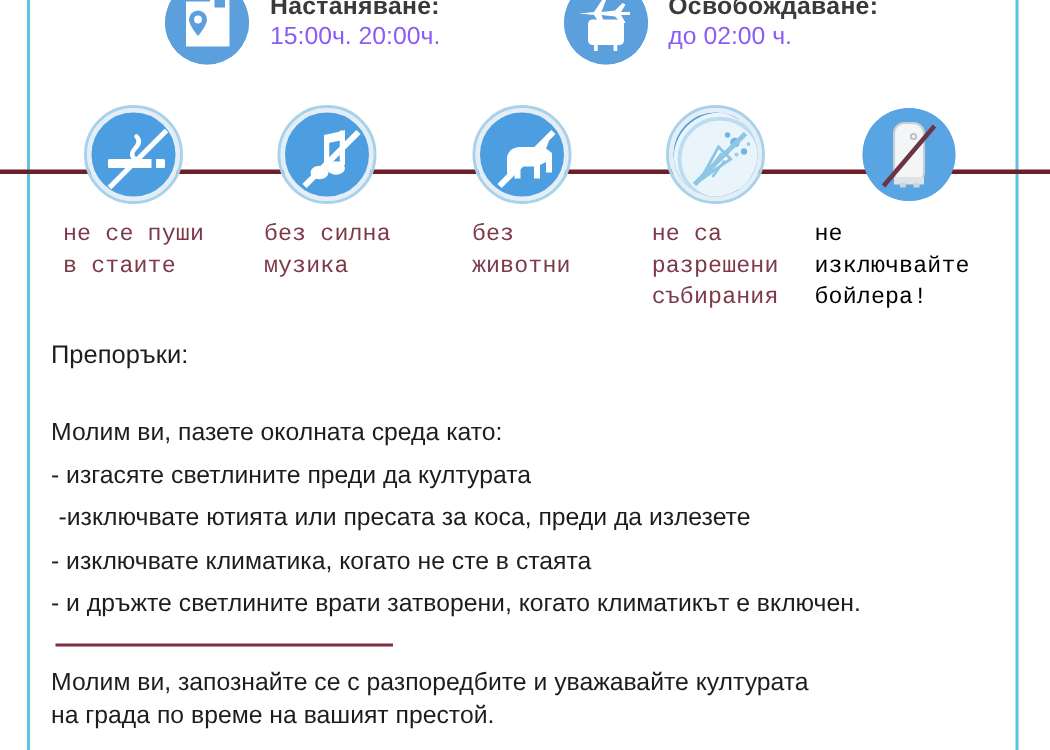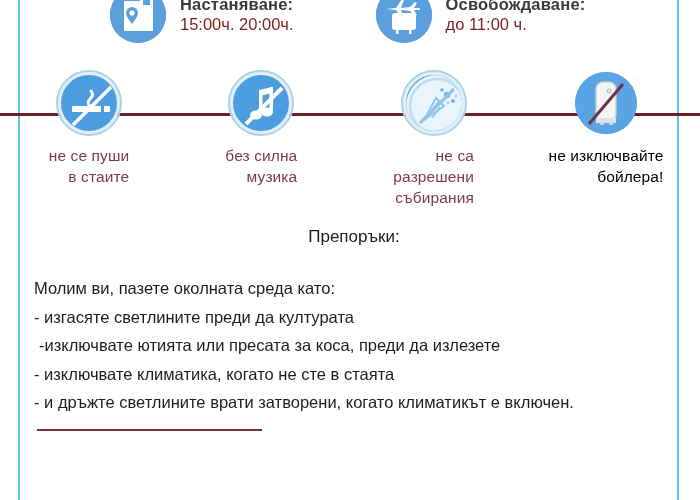--- a/index.html
+++ b/index.html
@@ -69,21 +69,21 @@
   .top-title {
     font-size: 16.5px;
     font-weight: bold;
     color: #3a3a3a;
     letter-spacing: .2px;
     line-height: 1.15;
     white-space: nowrap;
   }
   .top-time {
     font-size: 16.5px;
-    color: #7f1d1d;
+    color: #8b5cf6;
     line-height: 1.3;
     white-space: nowrap;
   }
 
   
   .rules {
     position: absolute;
     left: 18px;
     top: 72px;
     width: 659px;
@@ -108,39 +108,40 @@
     overflow: hidden;
     flex: 0 0 auto;
   }
   .rule-badge.plain {
     border: none;
     outline: none;
     background: #59a4e2;
   }
   .rule-label {
     margin-top: 12px;
-    text-align: right;
+    text-align: left;
     font-size: 15.5px;
     line-height: 1.35;
     color: #7d3a4a;
     letter-spacing: .1px;
+    font-family: Liberation Mono, monospace;
   }
   .rule-label.wine { color: #000000; }
 
   
   .body-text {
     position: absolute;
     left: 34px;
     top: 228px;
     width: 640px;
     color: #1d1d1d;
     font-size: 16.5px;
     line-height: 1.05;
   }
-  .heading { font-size: 17px; margin-bottom: 34px; text-align: center; }
+  .heading { font-size: 17px; margin-bottom: 34px; }
   .lead { margin-bottom: 12px; }
   .bullets p { margin-bottom: 11px; white-space: nowrap; }
   .bullets p.indented { padding-left: 5px; }
 
   .rule-divider {
     width: 225px;
     height: 2px;
     background: #7b2f3c;
     margin: 18px 0 16px 3px;
   }
@@ -185,21 +186,21 @@
           <rect x="16" y="26" width="24" height="17" rx="3" fill="#ffffff"></rect>
           <rect x="24" y="22" width="8" height="5" rx="1.5" fill="#ffffff"></rect>
           <rect x="24" y="23" width="8" height="3" fill="#5b9fdd"></rect>
           <path d="M10 22l10-1 6-9 2 1-3 8 9-1 5-5 2 1-3 5 6 0 0 2-6 0 3 5-2 1-5-5-9-1 3 8-2 1-6-9-10-1z" fill="#ffffff"></path>
           <rect x="20" y="43" width="2.5" height="4" fill="#ffffff"></rect>
           <rect x="33" y="43" width="2.5" height="4" fill="#ffffff"></rect>
         </svg>
       </div>
       <div class="top-texts">
         <span class="top-title">Освобождаване:</span>
-        <span class="top-time">до 11:00 ч.</span>
+        <span class="top-time">до 02:00 ч.</span>
       </div>
     </div>
 
   </div>
 
   <div class="rules">
 
     <div class="rule">
       <div class="rule-badge">
         <svg viewBox="0 0 62 62" width="62" height="62" aria-hidden="true">
@@ -219,20 +220,29 @@
           <rect x="26" y="15" width="3.5" height="23" fill="#ffffff"></rect>
           <rect x="36.5" y="12" width="3.5" height="23" fill="#ffffff"></rect>
           <ellipse cx="23" cy="40" rx="6" ry="4.5" fill="#ffffff"></ellipse>
           <ellipse cx="34" cy="37" rx="6" ry="4.5" fill="#ffffff"></ellipse>
           <line x1="13" y1="49" x2="49" y2="13" stroke="#ffffff" stroke-width="4"></line>
         </svg>
       </div>
       <div class="rule-label">без силна<br>музика</div>
     </div>
 
+    <div class="rule">
+      <div class="rule-badge">
+        <svg viewBox="0 0 62 62" width="62" height="62" aria-hidden="true">
+          <path d="M18 40v-9c0-5 4-8 9-8h12l4-6 3 2-2 5 4 3v13h-4v-7l-4 2v9h-4v-8h-9v8h-4v-7l-3 2v6z" fill="#ffffff"></path>
+          <line x1="13" y1="49" x2="49" y2="13" stroke="#ffffff" stroke-width="4"></line>
+        </svg>
+      </div>
+      <div class="rule-label">без<br>животни</div>
+    </div>
 
     <div class="rule">
       <div class="rule-badge">
         <svg viewBox="0 0 62 62" width="62" height="62" aria-hidden="true">
           <circle cx="31" cy="31" r="31" fill="#eaf4fb"></circle>
           <circle cx="31" cy="31" r="27" fill="none" stroke="#bcdcef" stroke-width="2.5"></circle>
           <path d="M18 45l12-22 8 8-20 14z" fill="#ffffff" stroke="#8fc6e6" stroke-width="2"></path>
           <path d="M23 39l9-12M26 43l8-11" stroke="#8fc6e6" stroke-width="1.6"></path>
           <circle cx="41" cy="20" r="3.2" fill="#6fb5e4"></circle>
           <circle cx="47" cy="26" r="2.1" fill="#6fb5e4"></circle>
@@ -269,15 +279,19 @@
 
     <div class="bullets">
       <p>- изгасяте светлините преди да културата</p>
       <p class="indented"> -изключвате ютията или пресата за коса, преди да излезете</p>
       <p>- изключвате климатика, когато не сте в стаята</p>
       <p>-  и дръжте светлините врати затворени, когато климатикът е включен.</p>
     </div>
 
     <div class="rule-divider"></div>
 
+    <div class="closing">
+      <p>Молим ви, запознайте се с разпоредбите и уважавайте културата</p>
+      <p>на града по време на вашият престой.</p>
+    </div>
   </div>
 
 </div>
 
 </body></html>

